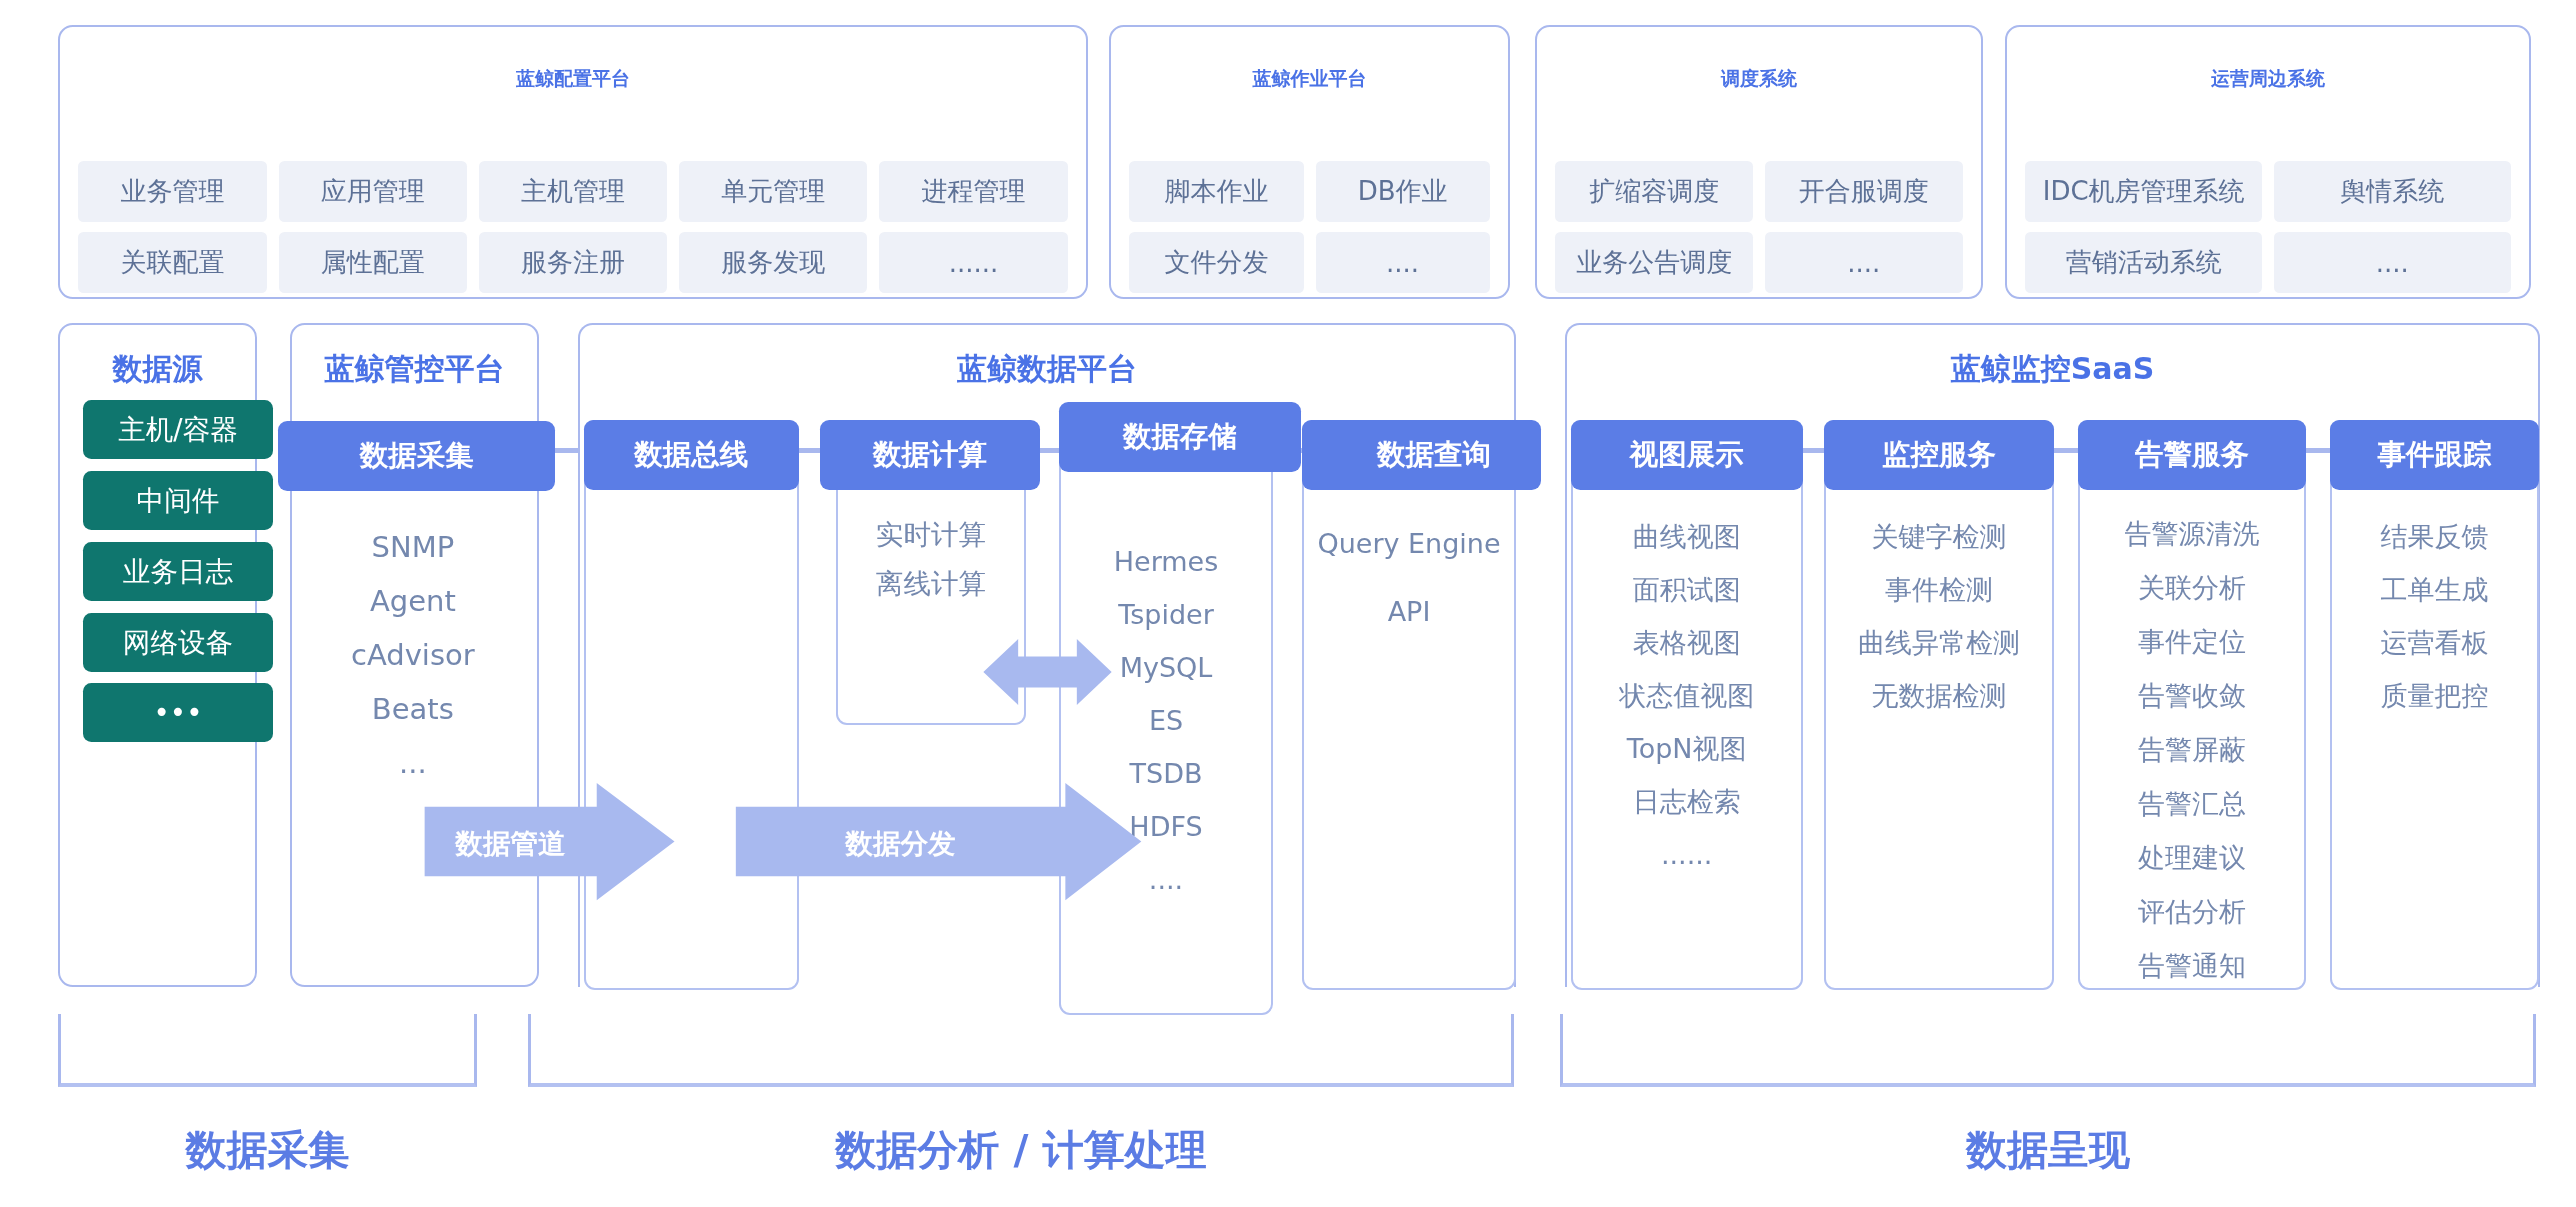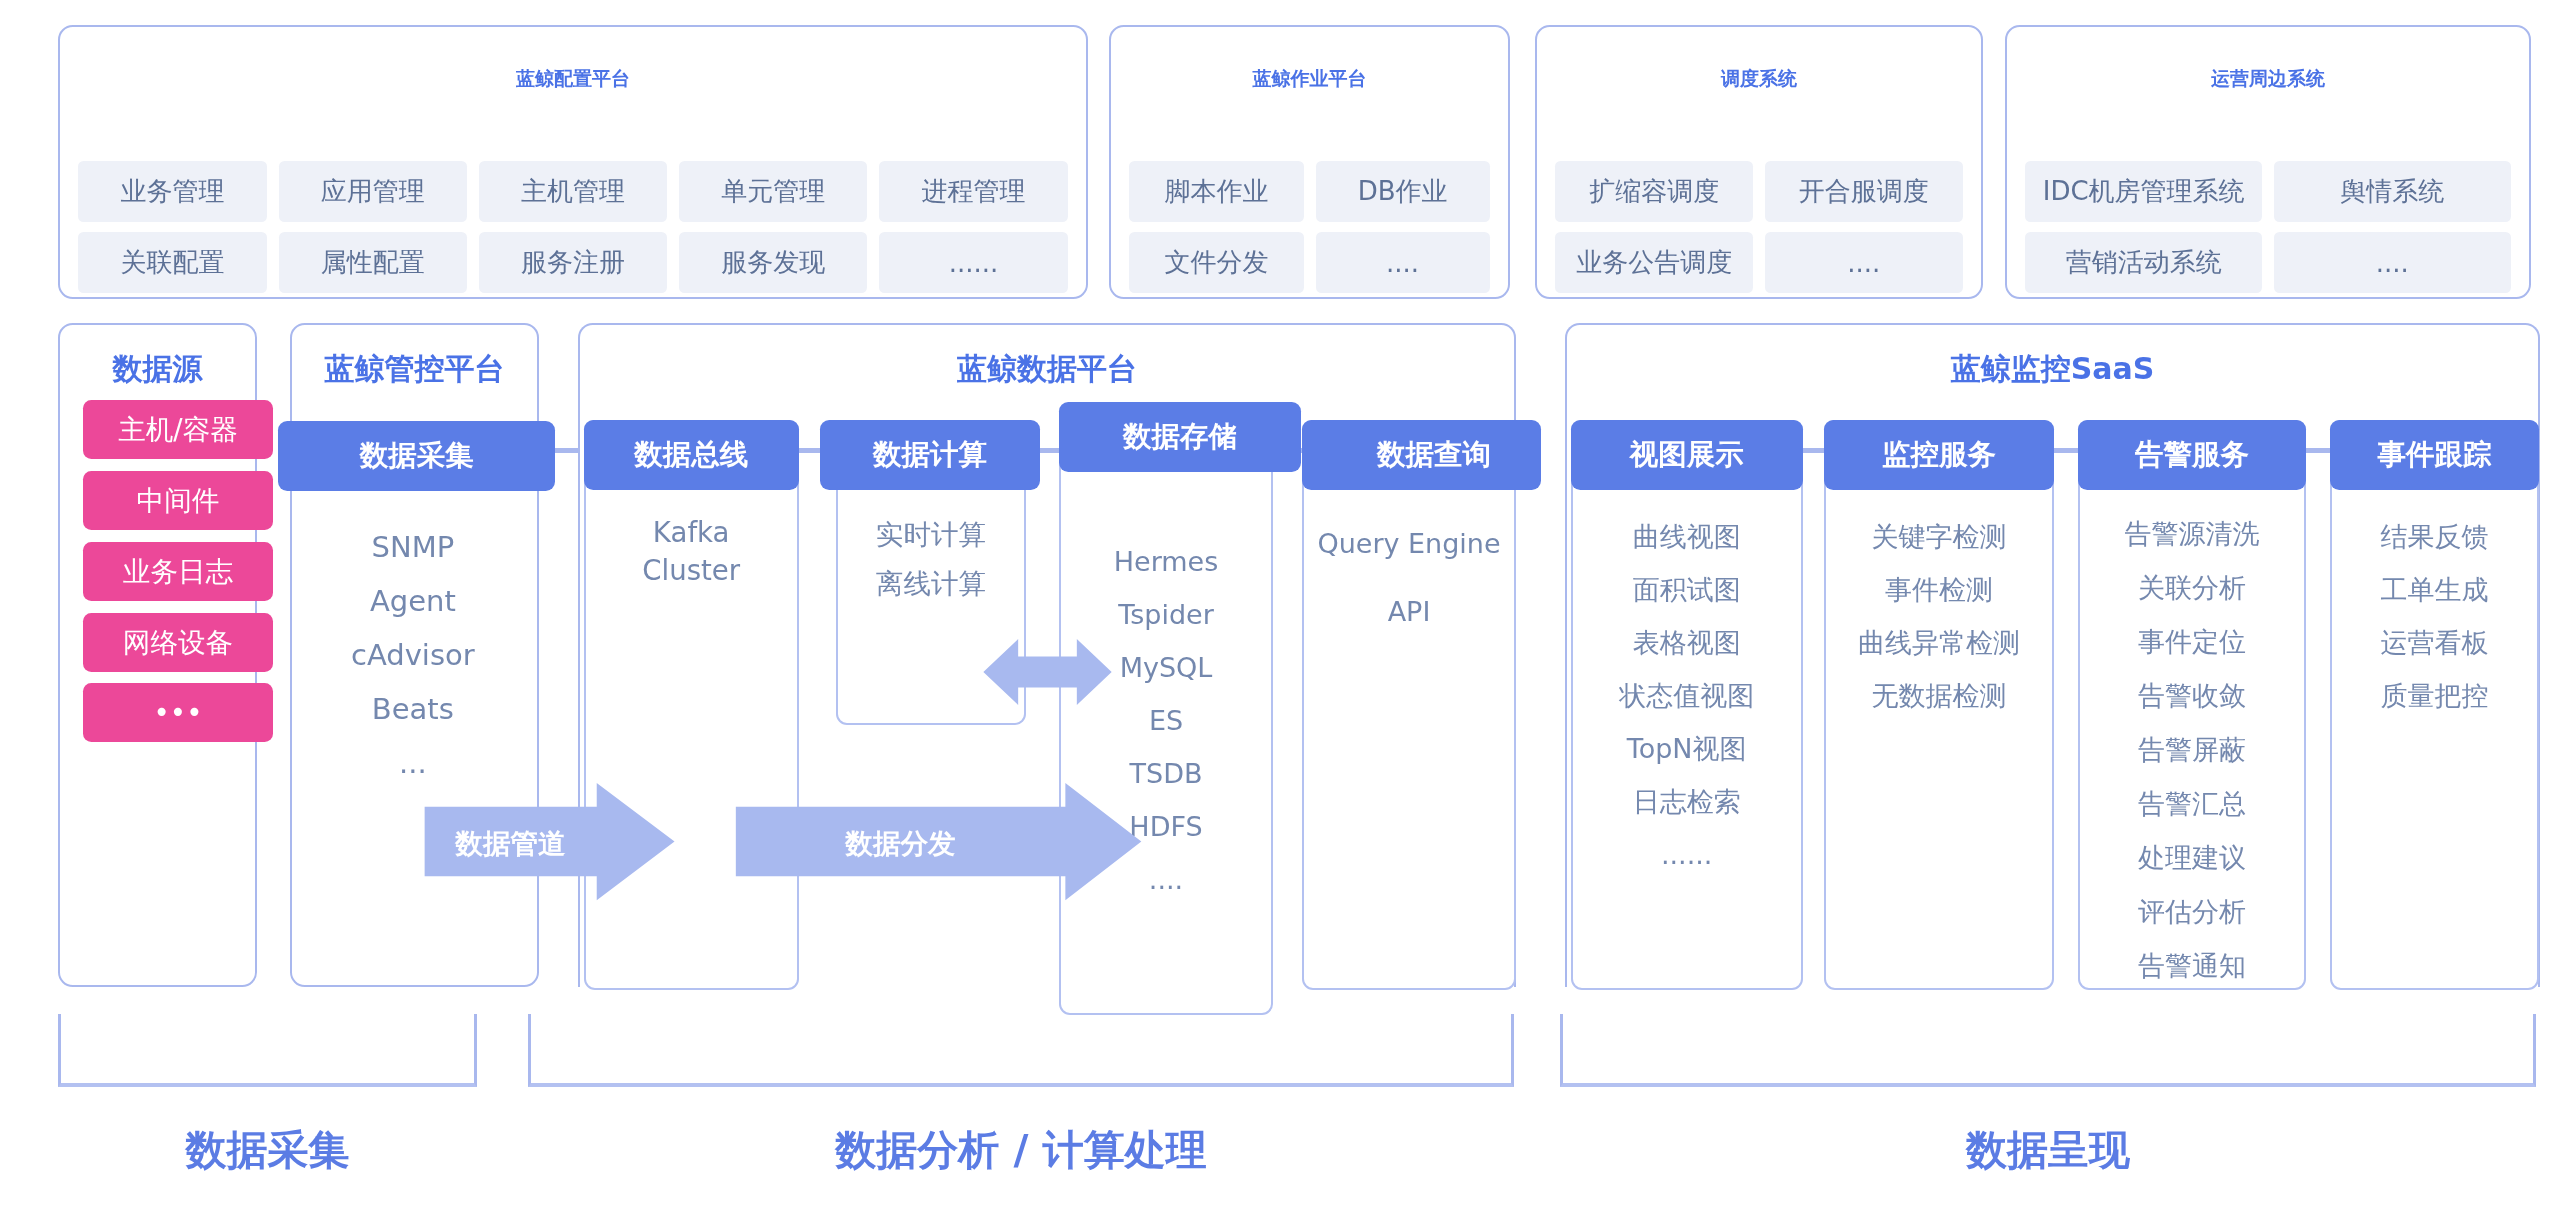--- a/index.html
+++ b/index.html
@@ -31,21 +31,21 @@
   .band-title{
     text-align:center;margin-top:24px;font-size:30px;font-weight:bold;color:#4a72e6;white-space:nowrap;
   }
   
   .hdr{
     position:absolute;height:70px;background:#5b7de6;border-radius:9.2px;
     color:#fff;font-size:28.5px;font-weight:bold;
     display:flex;align-items:center;justify-content:center;white-space:nowrap;z-index:3;
   }
   .ds-btn{
-    position:absolute;left:23px;width:190px;height:59px;background:#ec4899;border-radius:8.3px;
+    position:absolute;left:23px;width:190px;height:59px;background:#0f766e;border-radius:8.3px;
     color:#fff;font-size:27.6px;display:flex;align-items:center;justify-content:center;z-index:3;
   }
   
   .col{
     position:absolute;background:#fff;border:2.8px solid #b3c1f1;border-radius:11px;
     box-sizing:border-box;z-index:1;
   }
   .col-items{color:#7488ae;font-size:27px;text-align:center;line-height:53px;padding-top:88px;}
   .cp-items{color:#7488ae;font-size:29px;line-height:54px;text-align:center;position:absolute;left:59px;top:195px;}
   .grp{color:#7488ae;font-size:27.6px;line-height:38px;text-align:center;}
@@ -152,24 +152,20 @@
       <div>...</div>
     </div>
 </div>
 
 <div class="conn" style="left:549px;width:37px;"></div>
 
 <div class="bigbox open-bottom" style="left:578px;width:938px;">
   <div class="band-title">蓝鲸数据平台</div>
 
   <div class="col" style="left:3.7px;top:95px;width:215px;height:570px;">
-    <div class="grp" style="padding-top:92px;">
-        <div>Kafka</div>
-        <div>Cluster</div>
-      </div>
   </div>
   <div class="hdr" style="left:3.7px;width:215px;top:95px;">数据总线</div>
 
   <div class="col" style="left:256px;top:95px;width:190px;height:305px;">
     <div class="col-items" style="padding-top:88px;line-height:49px;font-size:27.6px;">
         <div>实时计算</div>
         <div>离线计算</div>
       </div>
   </div>
   <div class="hdr" style="left:240px;width:220px;top:95px;">数据计算</div>

